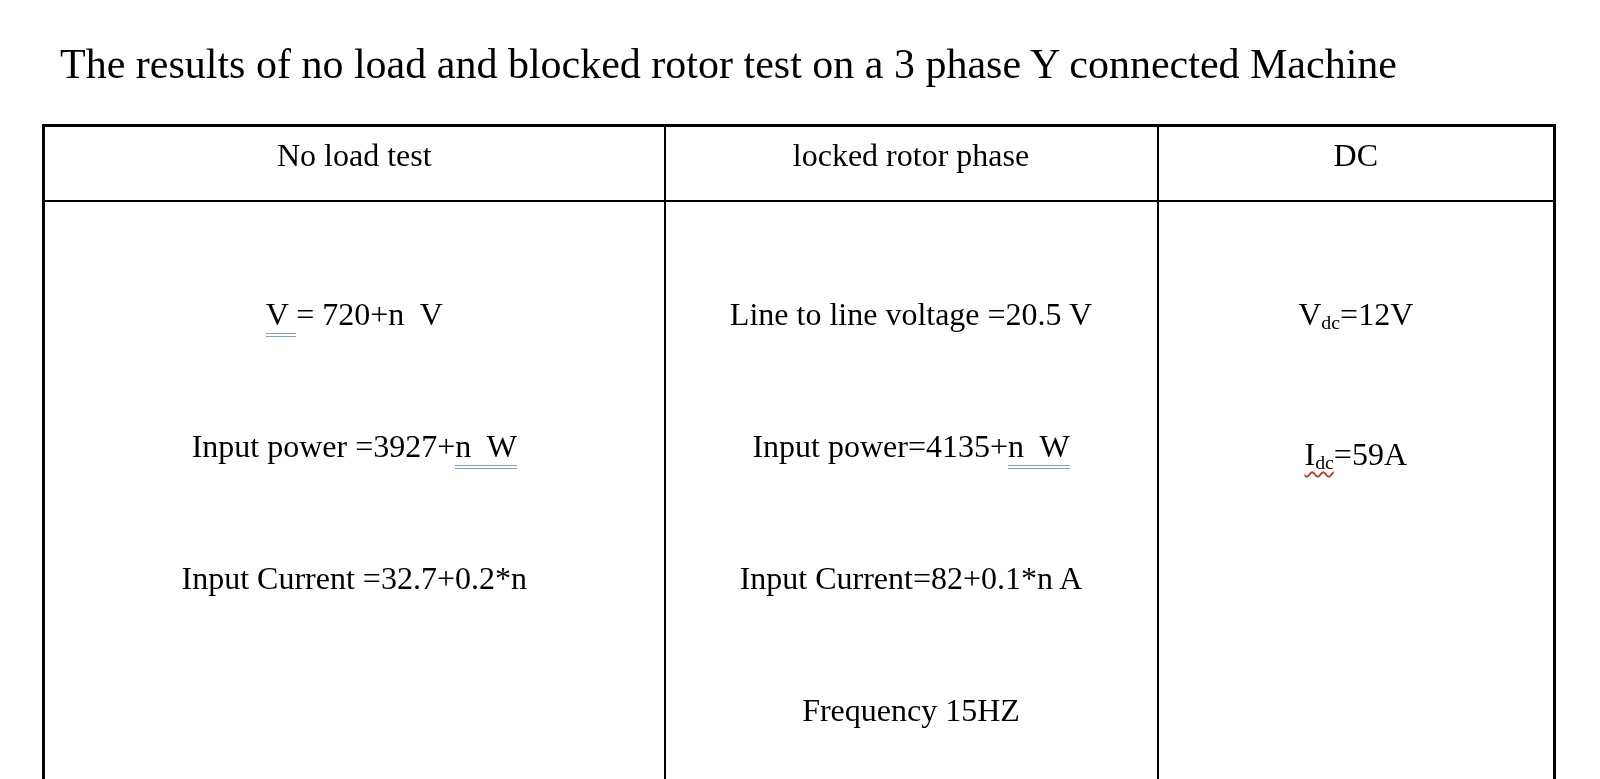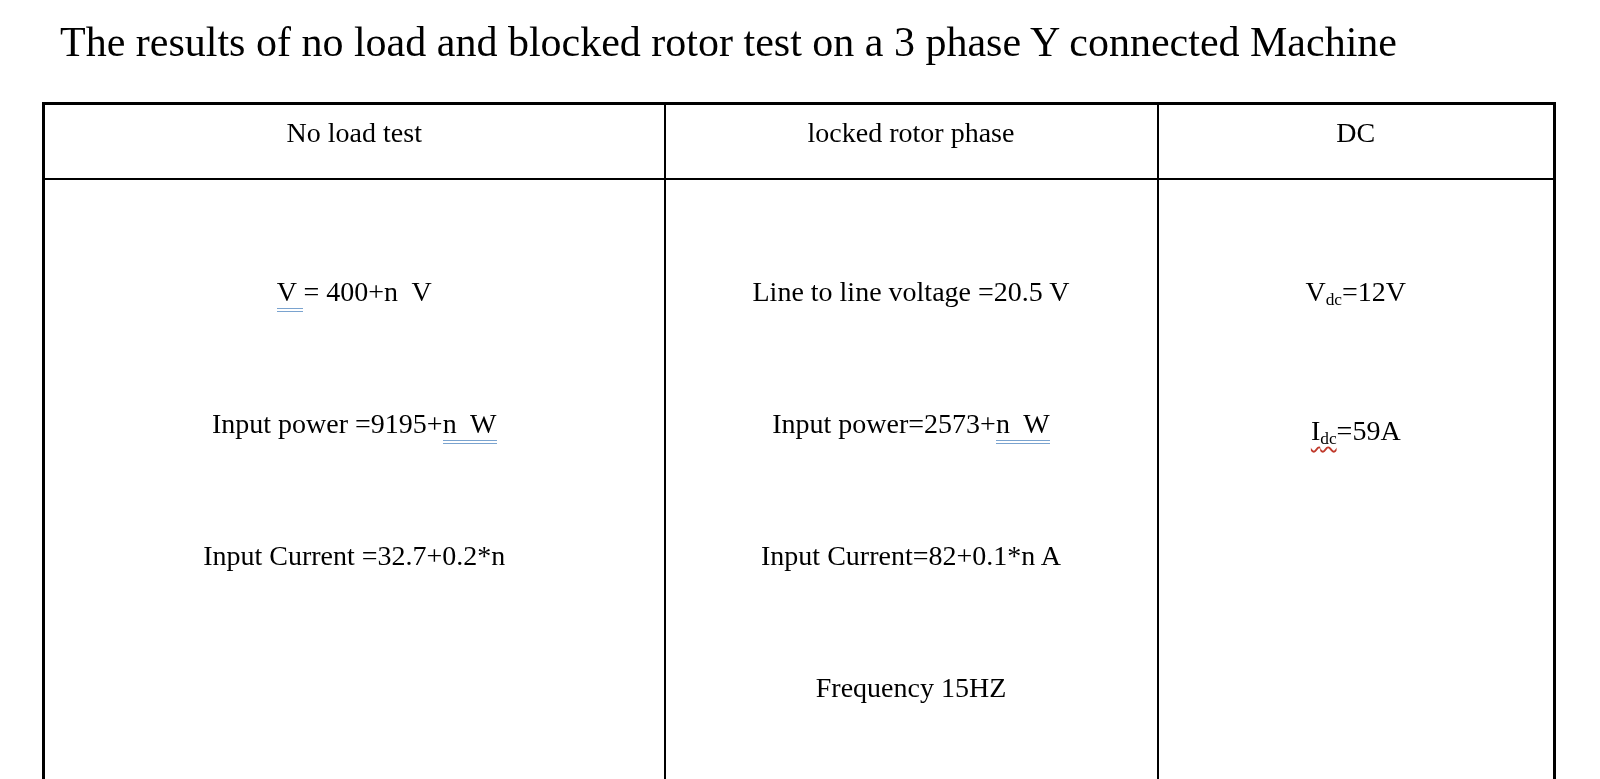--- a/index.html
+++ b/index.html
@@ -5,38 +5,38 @@
   * { margin: 0; padding: 0; box-sizing: border-box; }
   html, body {
     width: 1600px; height: 779px;
     background: #ffffff; color: #000000;
     font-family: "Liberation Serif", "DejaVu Serif", serif;
     overflow: hidden;
   }
   .doc { width: 1600px; height: 779px; position: relative; }
 
   .title {
-    margin: 16px 0 0 60px;
+    margin: 38px 0 0 60px;
     font-size: 42px;
     line-height: 52px;
     white-space: pre;
   }
 
   table.results {
     margin: 34px 0 0 42px;
     width: 1511px;
     border-collapse: collapse;
     table-layout: fixed;
     border: 3px solid #000;
     border-bottom-width: 5px;
   }
   table.results td {
     border: 2px solid #000;
     vertical-align: top;
-    font-size: 28px;
+    font-size: 32px;
     line-height: 44px;
     text-align: center;
     white-space: pre-wrap;
     overflow: hidden;
   }
   tr.hdr td { height: 75px; padding-top: 6px; }
   tr.bdy td { height: 179px; padding-top: 2px; }
 
   .cl { white-space: pre; }
 
@@ -70,27 +70,27 @@
       <col style="width:397px">
     </colgroup>
     <tbody>
       <tr class="hdr">
         <td>No load test</td>
         <td>locked rotor phase</td>
         <td>DC</td>
       </tr>
       <tr class="bdy">
         <td>
-          <div class="cl"><span class="gu">V </span><span>= 400+n  V</span></div>
-          <div class="cl"><span>Input power =9195+</span><span class="gu">n  W</span></div>
+          <div class="cl"><span class="gu">V </span><span>= 720+n  V</span></div>
+          <div class="cl"><span>Input power =3927+</span><span class="gu">n  W</span></div>
           <div class="cl">Input Current =32.7+0.2*n</div>
         </td>
         <td>
           <div class="cl">Line to line voltage =20.5 V</div>
-          <div class="cl"><span>Input power=2573+</span><span class="gu">n  W</span></div>
+          <div class="cl"><span>Input power=4135+</span><span class="gu">n  W</span></div>
           <div class="cl">Input Current=82+0.1*n A</div>
           <div class="cl">Frequency 15HZ</div>
         </td>
         <td>
           <div class="cl"><span>V</span><span class="sub">dc</span><span>=12V</span></div>
           <div class="cl"><span class="sp"><span>I</span><span class="sub">dc</span></span><span>=59A</span></div>
         </td>
       </tr>
     </tbody>
   </table>

